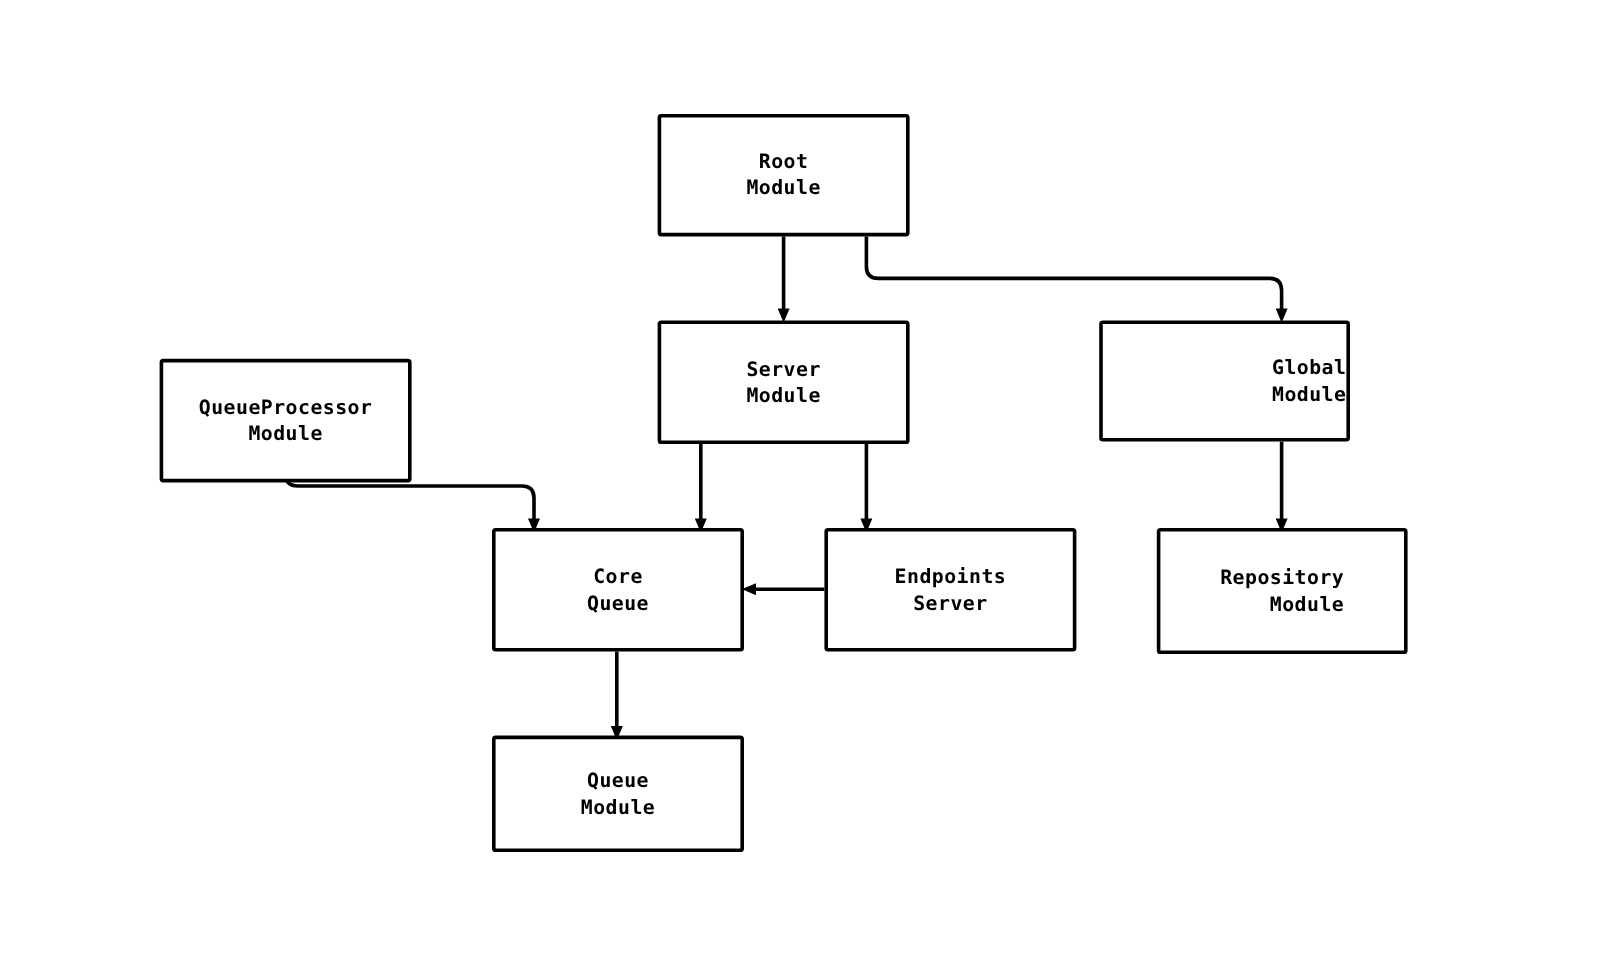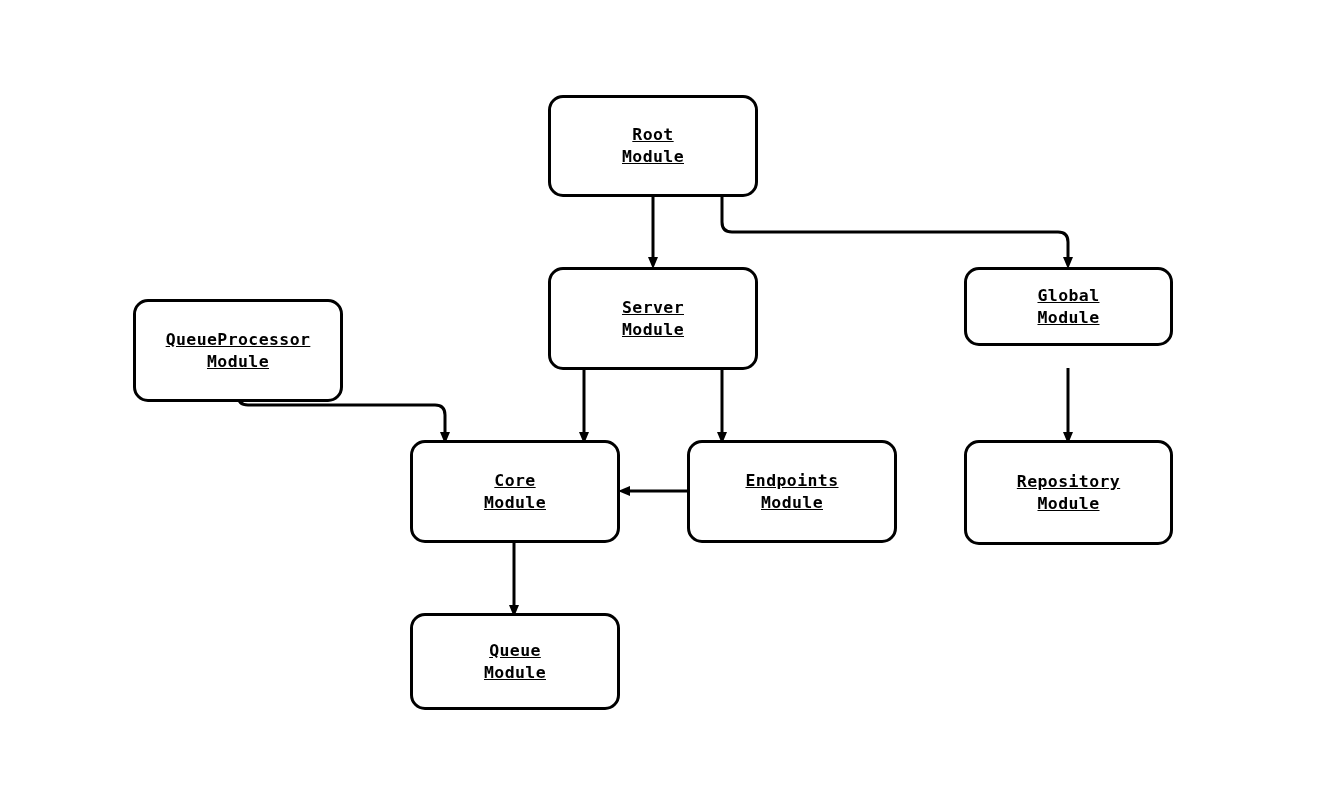--- a/index.html
+++ b/index.html
@@ -27,27 +27,26 @@
     top: 0;
     width: 1337px;
     height: 809px;
     pointer-events: none;
   }
   .node {
     position: absolute;
     box-sizing: border-box;
     background: #ffffff;
     border: 3px solid #000000;
-    border-radius: 15px;
+    border-radius: 3px;
     display: flex;
     flex-direction: column;
     align-items: center;
     justify-content: center;
     text-align: center;
-    text-decoration: underline;
   }
   .node-label {
     font-family: "DejaVu Sans Mono", "Liberation Mono", monospace;
     font-size: 16.5px;
     font-weight: 700;
     line-height: 22px;
     color: #000000;
     letter-spacing: 0.4px;
     white-space: pre;
   }
@@ -80,33 +79,33 @@
 Module</div>
   </div>
   <div class="node" style="left: 133px; top: 267px; width: 210px; height: 103px; margin-top: 32px;">
     <div class="node-label">QueueProcessor
 Module</div>
   </div>
   <div class="node" style="left: 548px; top: 267px; width: 210px; height: 103px;">
     <div class="node-label">Server
 Module</div>
   </div>
-  <div class="node" style="left: 964px; top: 267px; width: 209px; height: 79px;">
+  <div class="node" style="left: 916px; top: 267px; width: 209px; height: 101px; align-items: flex-end;">
     <div class="node-label">Global
 Module</div>
   </div>
   <div class="node" style="left: 410px; top: 440px; width: 210px; height: 103px;">
     <div class="node-label">Core
-Module</div>
+Queue</div>
   </div>
   <div class="node" style="left: 687px; top: 440px; width: 210px; height: 103px;">
     <div class="node-label">Endpoints
-Module</div>
+Server</div>
   </div>
-  <div class="node" style="left: 964px; top: 440px; width: 209px; height: 105px;">
+  <div class="node" style="left: 964px; top: 440px; width: 209px; height: 105px; text-align: right;">
     <div class="node-label">Repository
 Module</div>
   </div>
   <div class="node" style="left: 410px; top: 613px; width: 210px; height: 97px;">
     <div class="node-label">Queue
 Module</div>
   </div>
 
 </div>
 

